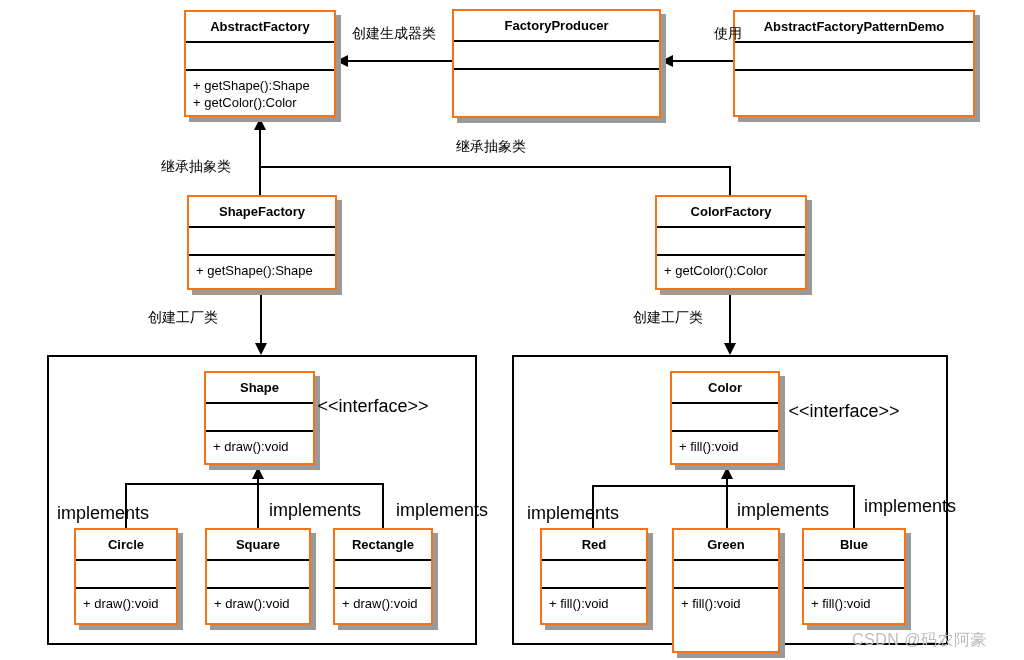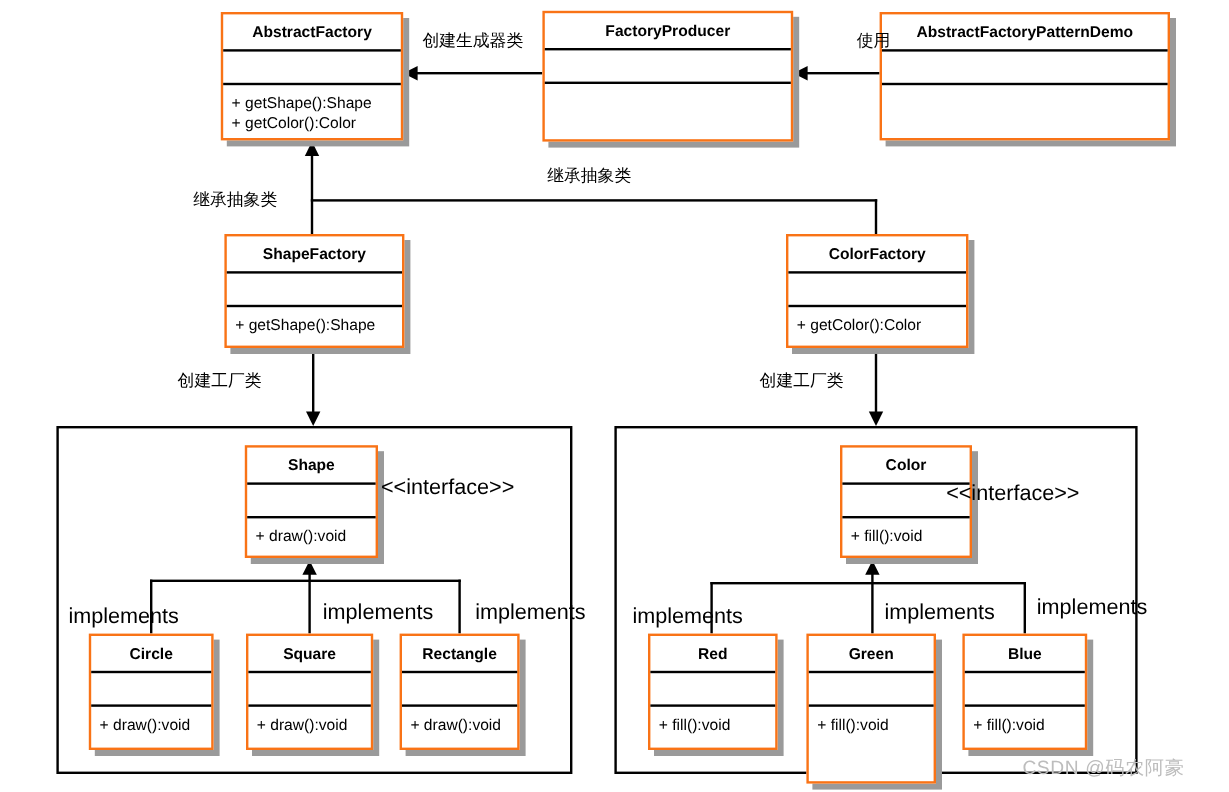--- a/index.html
+++ b/index.html
@@ -133,21 +133,21 @@
   </div>
 
   <div class="uml-box" style="left:333px;top:528px;width:100px;height:97px;">
     <div class="uml-title">Rectangle</div>
     <div class="uml-empty"></div>
     <div class="uml-methods">
       <div>+ draw():void</div>
     </div>
   </div>
 
-  <div class="uml-box" style="left:700px;top:371px;width:110px;height:94px;">
+  <div class="uml-box" style="left:670px;top:371px;width:110px;height:94px;">
     <div class="uml-title">Color</div>
     <div class="uml-empty"></div>
     <div class="uml-methods">
       <div>+ fill():void</div>
     </div>
   </div>
 
   <div class="uml-box" style="left:540px;top:528px;width:108px;height:97px;">
     <div class="uml-title">Red</div>
     <div class="uml-empty"></div>

